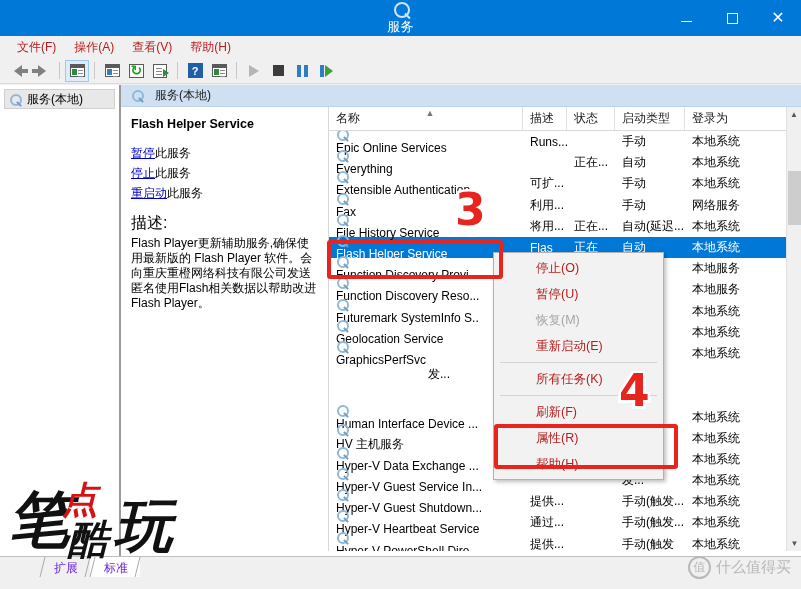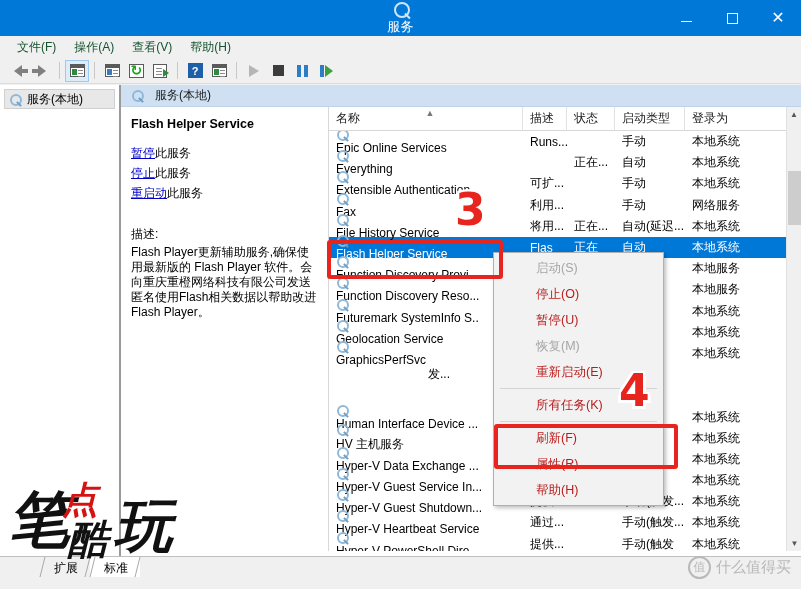--- a/index.html
+++ b/index.html
@@ -31,21 +31,21 @@
     color:#fff;font-size:13px;}
   .winbtn .min{width:11px;height:1px;background:#fff;display:block;margin-top:6px;}
   .winbtn .max{width:11px;height:11px;border:1px solid #fff;display:block;box-sizing:border-box;}
   .winbtn .cls{font-size:16px;line-height:16px;font-family:"DejaVu Sans",sans-serif;}
 
   
   .menubar{
     position:absolute;left:0;top:36px;width:801px;height:22px;background:#f0f0f0;
     display:flex;align-items:center;padding-left:8px;box-sizing:border-box;
   }
-  .menuitem{font-size:12px;padding:2px 9px;color:#14532d;}
+  .menuitem{font-size:12px;padding:2px 9px;color:#b91c1c;}
 
   
   .toolbar{
     position:absolute;left:0;top:58px;width:801px;height:26px;background:#f0f0f0;
     display:flex;align-items:center;padding-left:6px;box-sizing:border-box;
     border-bottom:1px solid #dcdcdc;
   }
   .tb{width:24px;height:22px;display:flex;align-items:center;justify-content:center;position:relative;}
   .tb.sel{background:#dcecfb;border:1px solid #9cc9ef;box-sizing:border-box;}
   .tbsep{width:1px;height:17px;background:#c8c8c8;margin:0 5px;}
@@ -101,21 +101,21 @@
   .detailhdr{
     height:22px;background:#cfe0f2;display:flex;align-items:center;padding-left:10px;
     box-sizing:border-box;border-bottom:1px solid #bfd3e8;
   }
   .detailhdr .lbl{font-size:12px;color:#1a1a1a;margin-left:6px;}
 
   .detailbody{position:relative;width:206px;height:466px;padding:8px 10px 0 10px;box-sizing:border-box;float:left;}
   .svc-title{font-weight:bold;font-size:12.5px;color:#000;margin:2px 0 14px 0;}
   .link{color:#0000c8;text-decoration:underline;cursor:pointer;}
   .linkrow{font-size:12px;margin-bottom:3px;color:#000;}
-  .desc-label{font-size:12px;margin-top:24px;margin-bottom:2px;}
+  .desc-label{font-size:16px;margin-top:11px;margin-bottom:2px;}
   .desc-text{font-size:12px;line-height:15px;color:#000;}
 
   
   .listwrap{
     position:absolute;left:207px;top:22px;width:474px;height:444px;
     border-left:1px solid #d8d8d8;box-sizing:border-box;overflow:hidden;background:#fff;
   }
   .listhdr{display:flex;height:23px;background:#fff;border-bottom:1px solid #d8d8d8;}
   .hcell{
     font-size:12px;display:flex;align-items:center;padding-left:7px;box-sizing:border-box;
@@ -184,21 +184,21 @@
   }
 
   
   .tabsbar{
     position:absolute;left:0;top:556px;width:801px;height:24px;background:#f0f0f0;
     border-top:1px solid #bfbfbf;box-sizing:border-box;
   }
   .tabstrip{position:absolute;left:40px;top:0;display:flex;height:24px;align-items:flex-start;}
   .tab{
     height:20px;padding:3px 12px 0 14px;font-size:12px;box-sizing:border-box;
-    background:#f0f0f0;position:relative;color:#000000;
+    background:#f0f0f0;position:relative;color:#6d28d9;
   }
   .tab:before{content:"";position:absolute;left:2px;top:0;width:1px;height:20px;background:#a8a8a8;transform:skewX(-14deg);}
   .tab:after{content:"";position:absolute;right:2px;top:0;width:1px;height:20px;background:#a8a8a8;transform:skewX(-14deg);}
   .tab.active{background:#fff;}
   .statusbar{position:absolute;left:0;top:580px;width:801px;height:9px;background:#f0f0f0;}
   .leftsplit{position:absolute;left:119px;top:85px;width:1px;height:471px;background:#9a9a9a;z-index:5;}
 </style>
 </head>
 <body>
 
@@ -588,21 +588,20 @@
         <div class="sb-up">▲</div>
         <div class="sb-thumb"></div>
         <div class="sb-dn" style="position:absolute;bottom:0;left:0;width:15px;">▼</div>
       </div>
     </div>
   </div>
 
   <div class="leftsplit"></div>
 
   <div class="ctxmenu" id="ctxmenu">
-      <div class="ctxitem disabled">启动(S)</div>
       <div class="ctxitem">停止(O)</div>
       <div class="ctxitem">暂停(U)</div>
       <div class="ctxitem disabled">恢复(M)</div>
       <div class="ctxitem">重新启动(E)</div>
       <div class="ctxsep"></div>
       <div class="ctxitem">所有任务(K)</div>
       <div class="ctxsep"></div>
       <div class="ctxitem">刷新(F)</div>
       <div class="ctxitem">属性(R)</div>
       <div class="ctxitem">帮助(H)</div>

